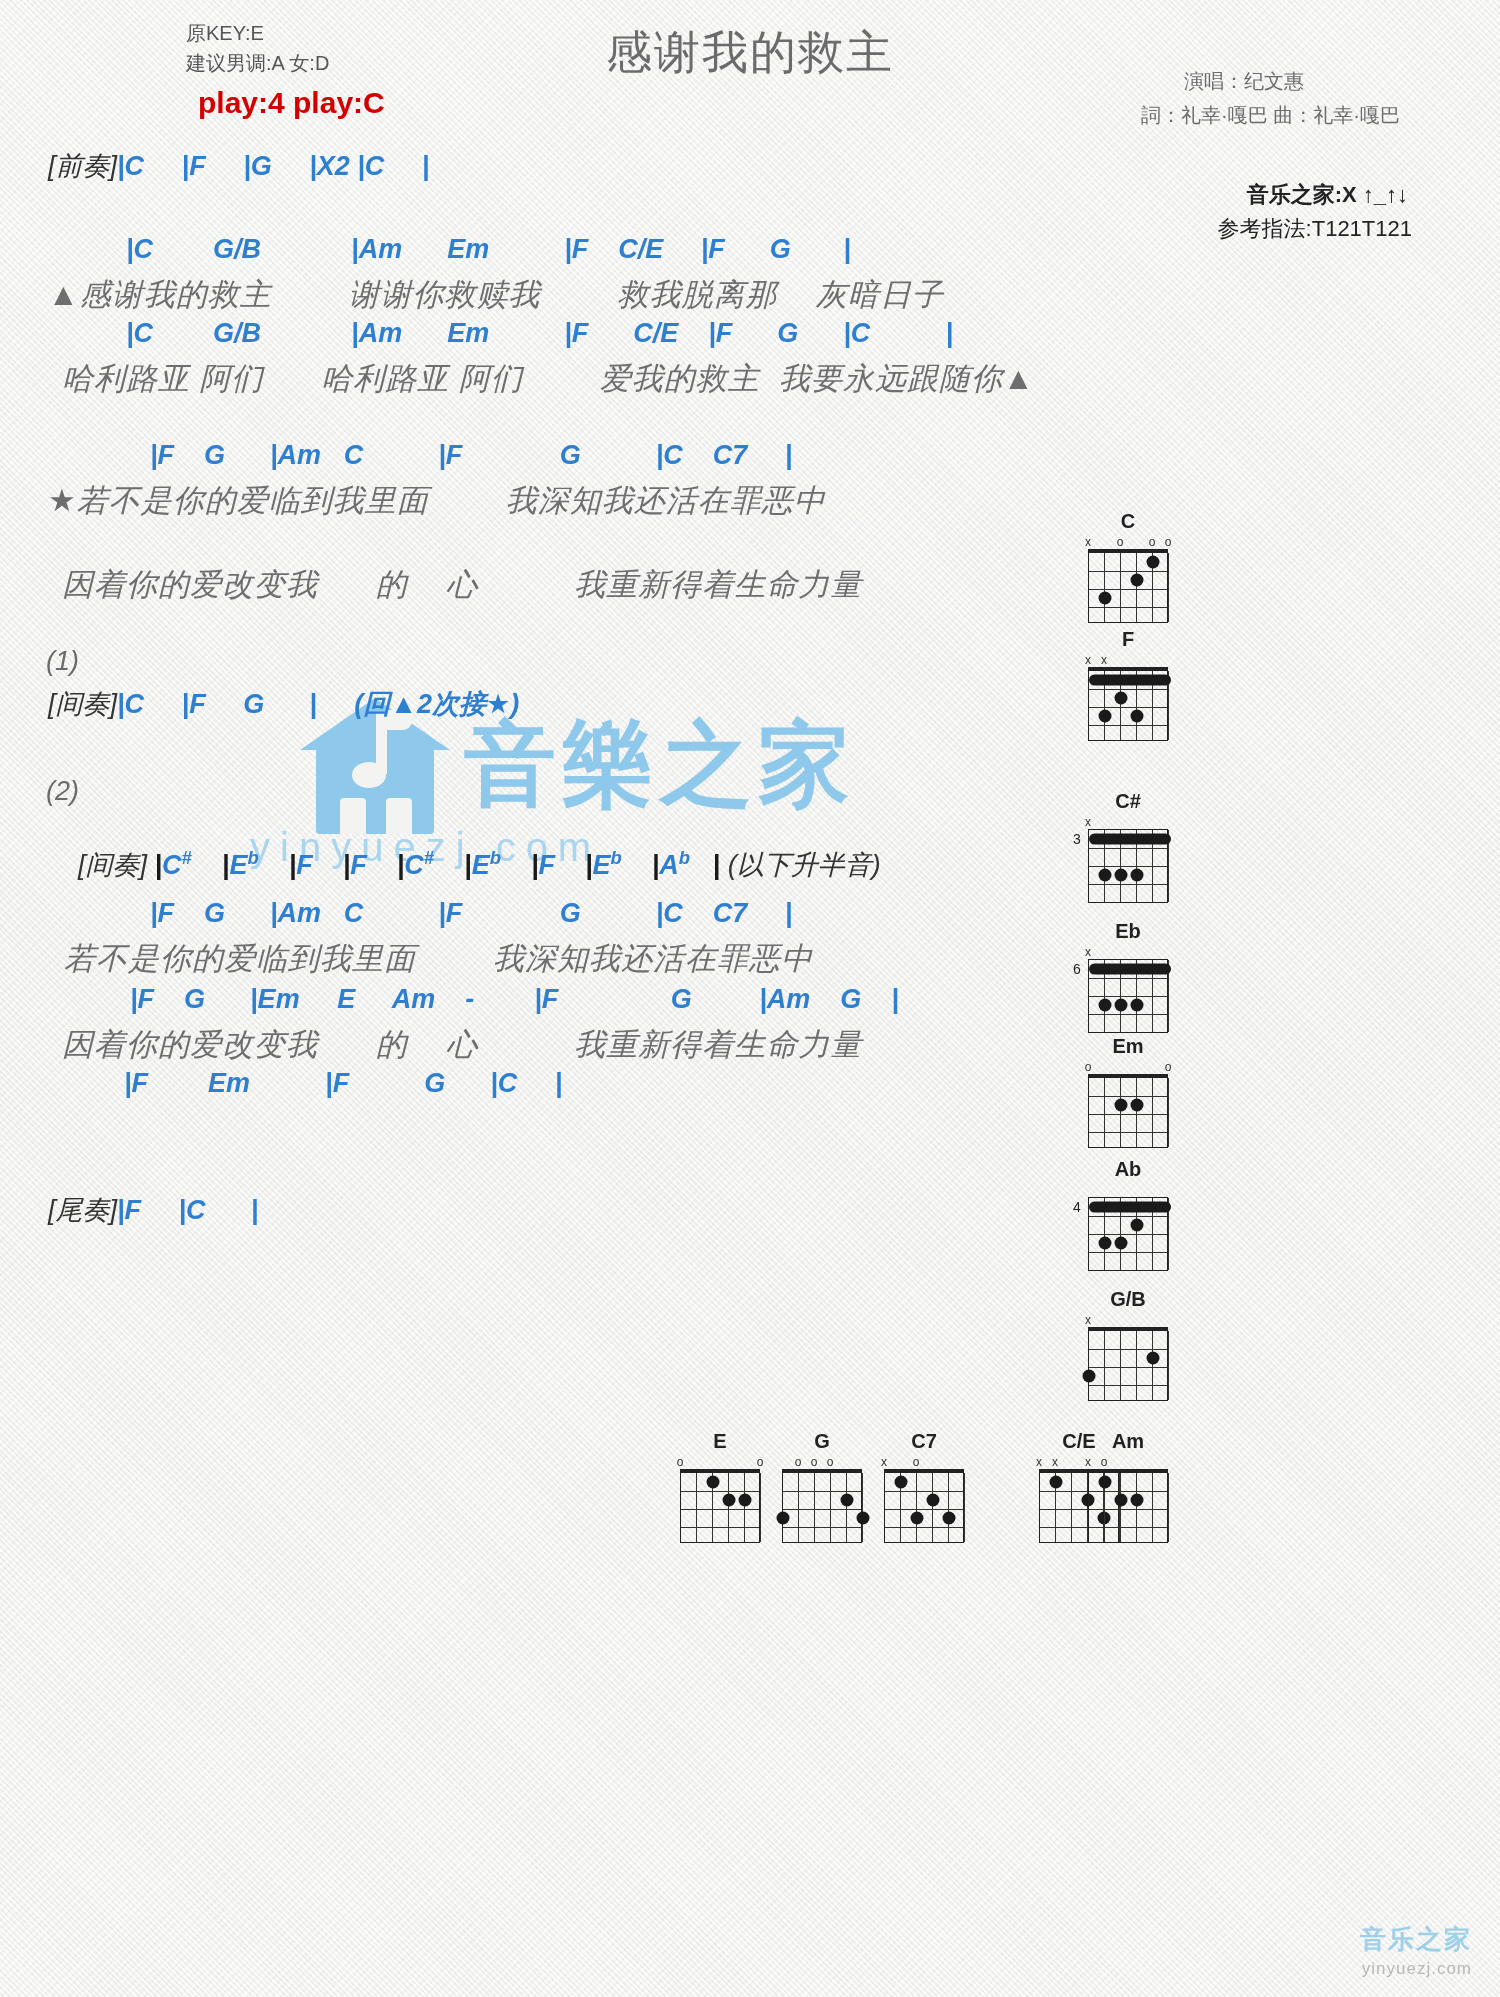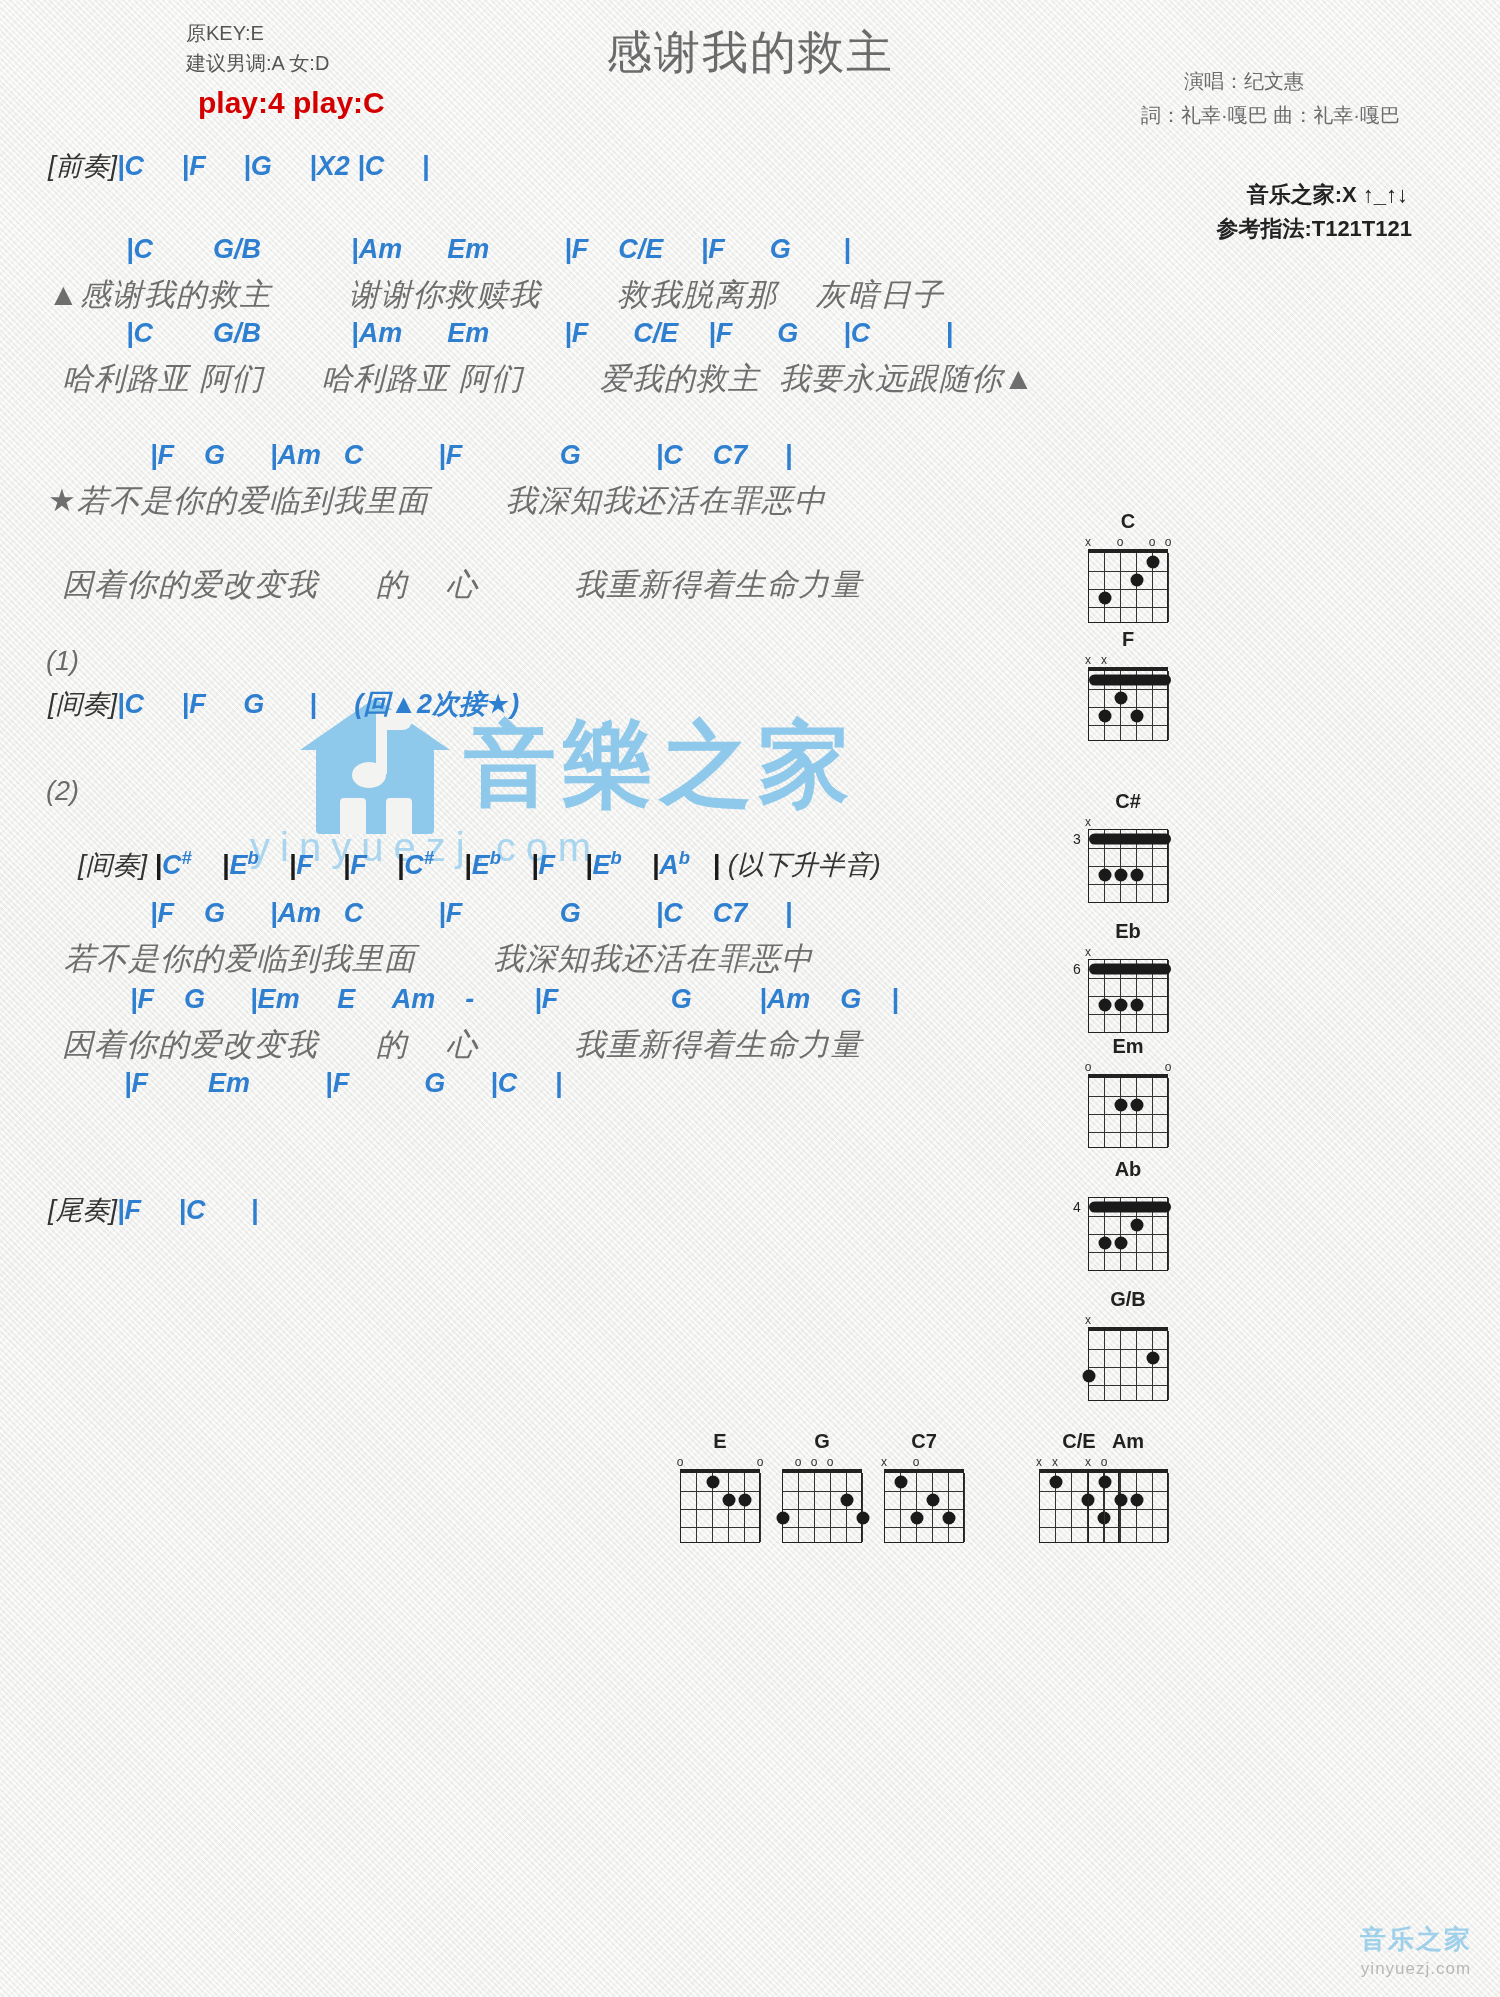--- a/index.html
+++ b/index.html
@@ -56,37 +56,37 @@
   }
   .wm-text{
     font-size:92px;font-weight:bold;color:#8ec8ea;letter-spacing:6px;
     font-family:"DejaVu Sans",sans-serif;line-height:1;
   }
   .wm-url{
     position:absolute;left:250px;top:825px;z-index:1;pointer-events:none;
     font-size:40px;letter-spacing:10px;color:#a9d5ef;font-family:"Liberation Sans",sans-serif;
   }
   .wm-corner{
-    position:absolute;right:28px;bottom:18px;z-index:4;pointer-events:none;text-align:center;margin-top:28px;
+    position:absolute;right:28px;bottom:18px;z-index:4;pointer-events:none;text-align:right;margin-top:28px;
   }
   .wm-corner .c-text{font-size:26px;font-weight:bold;color:#9ed0ea;letter-spacing:2px;}
   .wm-corner .c-url{font-size:17px;color:#b8b8b6;letter-spacing:1px;margin-top:2px;}
 
   
   .hdr-key{position:absolute;left:186px;top:20px;font-size:20px;color:#555;}
   .hdr-key2{position:absolute;left:186px;top:50px;font-size:20px;color:#555;}
   .hdr-capo{position:absolute;left:198px;top:86px;font-size:30px;color:#d40000;font-weight:bold;}
   .title{
     position:absolute;left:0;right:0;top:22px;text-align:center;
     font-size:46px;color:#6b6b6b;letter-spacing:2px;font-weight:normal;
   }
   .credit1{position:absolute;right:196px;top:68px;font-size:20px;color:#6b6b6b;}
   .credit2{position:absolute;right:100px;top:102px;font-size:20px;color:#6b6b6b;}
   .ref1{position:absolute;right:92px;top:180px;font-size:22px;color:#222;font-weight:bold;}
-  .ref2{position:absolute;right:88px;top:214px;font-size:22px;color:#222;font-weight:bold;}
+  .ref2{position:absolute;right:88px;top:214px;font-size:22px;color:#222;font-weight:normal;}
 
   
   .section-tag{color:#333;font-weight:normal;}
   .chord{color:#2f7fd0;font-weight:bold;}
   .bar{color:#1a1a1a;font-weight:bold;}
   .lyric{color:#6e6e6e;}
 
   .ln{
     position:absolute;white-space:pre;
     font-family:"Liberation Sans","DejaVu Sans",sans-serif;

